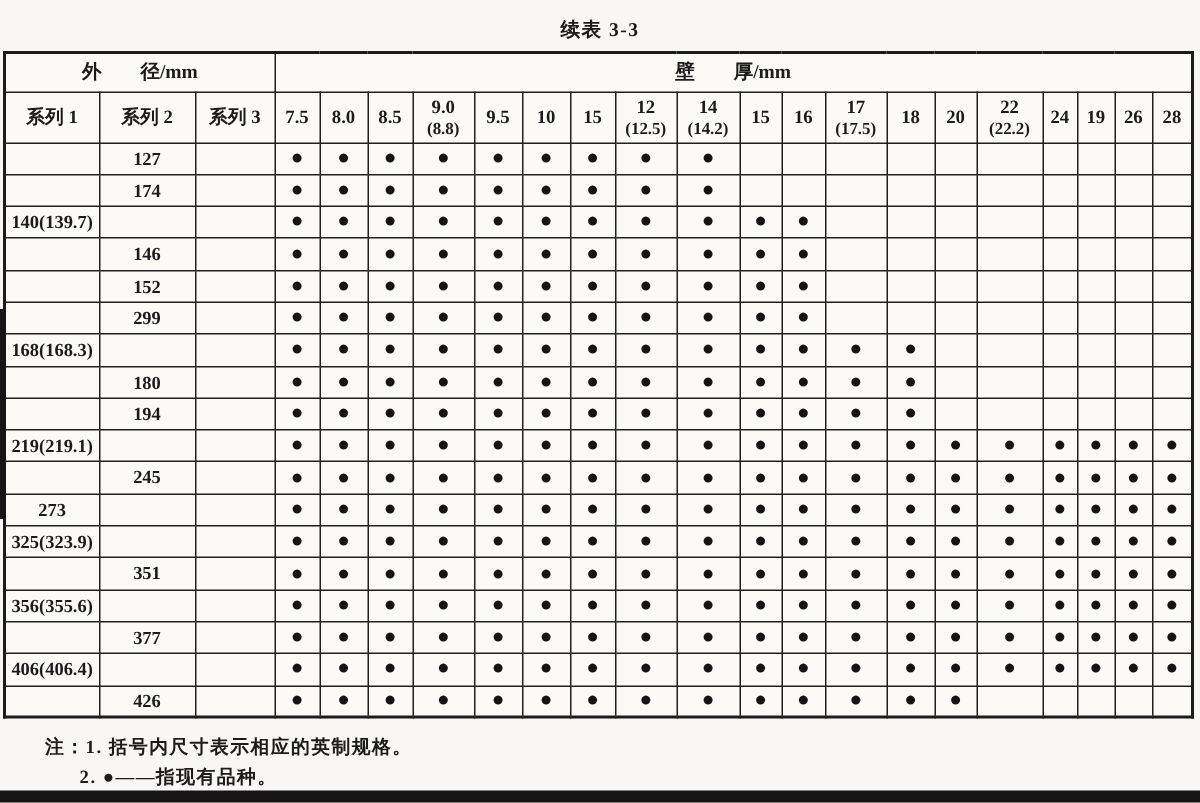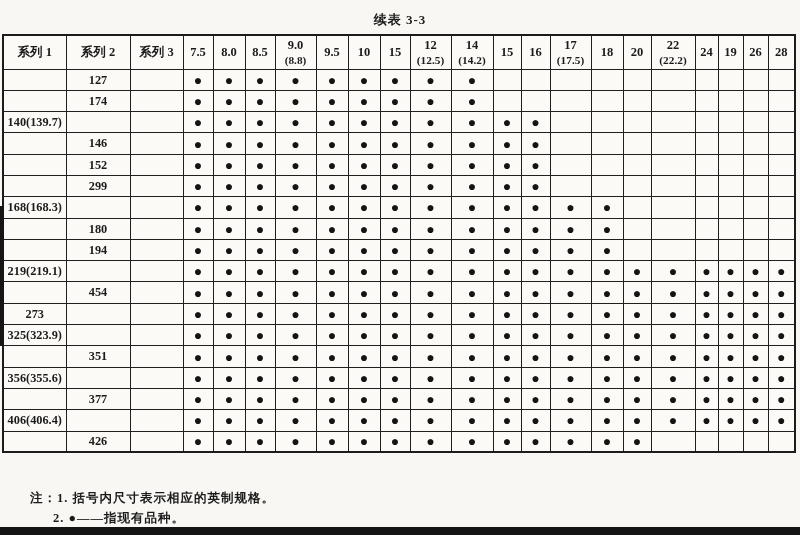--- a/index.html
+++ b/index.html
@@ -89,20 +89,24 @@
       <col style="width: 41px;">
       <col style="width: 32px;">
       <col style="width: 28px;">
       <col style="width: 44px;">
       <col style="width: 23px;">
       <col style="width: 25px;">
       <col style="width: 25px;">
       <col style="width: 27px;">
     </colgroup>
   <thead>
+    <tr class="hdr1">
+      <th colspan="3">外　　径/mm</th>
+      <th colspan="19">壁　　厚/mm</th>
+    </tr>
     <tr class="hdr2" id="col-header-row">
         <th>系列 1</th>
         <th>系列 2</th>
         <th>系列 3</th>
         <th>
           <div class="thick-main">7.5</div>
         </th>
         <th>
           <div class="thick-main">8.0</div>
         </th>
@@ -400,21 +404,21 @@
         <td><span class="dot">●</span></td>
         <td><span class="dot">●</span></td>
         <td><span class="dot">●</span></td>
         <td><span class="dot">●</span></td>
         <td><span class="dot">●</span></td>
         <td><span class="dot">●</span></td>
         <td><span class="dot">●</span></td>
       </tr>
       <tr>
         <td></td>
-        <td>454</td>
+        <td>245</td>
         <td></td>
         <td><span class="dot">●</span></td>
         <td><span class="dot">●</span></td>
         <td><span class="dot">●</span></td>
         <td><span class="dot">●</span></td>
         <td><span class="dot">●</span></td>
         <td><span class="dot">●</span></td>
         <td><span class="dot">●</span></td>
         <td><span class="dot">●</span></td>
         <td><span class="dot">●</span></td>

